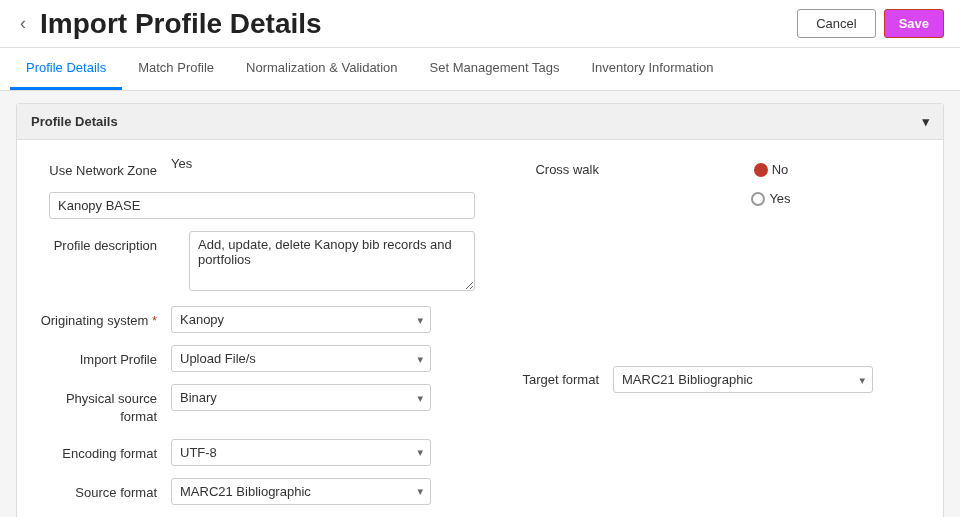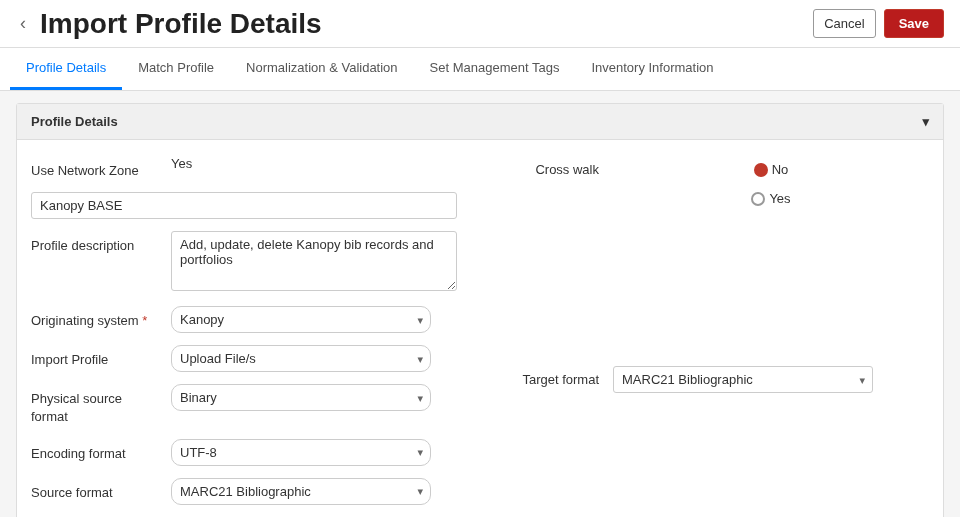--- a/index.html
+++ b/index.html
@@ -15,25 +15,25 @@
       background: none; border: none; cursor: pointer; color: #666; font-size: 18px;
       display: flex; align-items: center; padding: 2px 4px;
     }
     .page-title { font-size: 28px; font-weight: bold; color: #222; }
     .top-bar-right { display: flex; gap: 8px; }
     .btn-save-draft {
       background: #fff; border: 1px solid #999; color: #333; padding: 6px 14px;
       border-radius: 3px; cursor: pointer; font-size: 13px;
     }
     .btn-cancel {
-      background: #fff; border: 1px solid #999; color: #333; padding: 6px 10px;
+      background: #fff; border: 1px solid #999; color: #333; padding: 6px 18px;
       border-radius: 3px; cursor: pointer; font-size: 13px;
     }
     .btn-save {
-      background: #b91c1c; border: 1px solid #c0392b; color: #fff; padding: 6px 14px;
+      background: #d946ef; border: 1px solid #c0392b; color: #fff; padding: 6px 14px;
       border-radius: 3px; cursor: pointer; font-size: 13px; font-weight: bold;
     }
 
     .tabs {
       display: flex; background: #fff; border-bottom: 1px solid #ddd; padding: 0 10px;
     }
     .tab {
       padding: 12px 16px; cursor: pointer; font-size: 13px; color: #555;
       border-bottom: 3px solid transparent; white-space: nowrap;
     }
@@ -48,42 +48,42 @@
       display: flex; align-items: center; justify-content: space-between;
       padding: 10px 14px; background: #f0f0f0; border-bottom: 1px solid #ddd;
       font-weight: bold; font-size: 13px;
     }
     .section-body { padding: 16px 14px; }
 
     .form-row {
       display: flex; align-items: flex-start; margin-bottom: 12px;
     }
     .form-label {
-      width: 140px; min-width: 140px; text-align: left; padding-right: 14px;
+      width: 140px; min-width: 140px; text-align: right; padding-right: 14px;
       padding-top: 6px; font-size: 13px; color: #333; line-height: 1.4;
     }
     .required-star { color: #c0392b; }
     .form-control-wrap { flex: 1; }
 
     .form-columns { display: flex; gap: 16px; }
     .form-col-left { flex: 1; }
     .form-col-right { flex: 1; padding-left: 30px; }
 
     .text-value { padding-top: 6px; font-size: 13px; }
 
     input[type="text"], textarea {
       width: 100%; border: 1px solid #ccc; border-radius: 3px;
-      padding: 5px 8px; font-size: 13px; color: #333; font-family: Arial, sans-serif;
+      padding: 5px 8px; font-size: 13px; color: #333; font-family: Arial, sans-serif; margin-left: 18px;
     }
     textarea { height: 60px; resize: vertical; }
 
     .select-wrap { position: relative; display: inline-block; width: 260px; }
     .select-wrap select {
       width: 100%; appearance: none; -webkit-appearance: none;
-      border: 1px solid #ccc; border-radius: 10px; padding: 5px 28px 5px 8px;
+      border: 1px solid #ccc; border-radius: 3px; padding: 5px 28px 5px 8px;
       font-size: 13px; background: #fff; color: #333; cursor: pointer;
     }
     .select-arrow {
       position: absolute; right: 8px; top: 50%; transform: translateY(-50%);
       pointer-events: none; color: #666; font-size: 11px;
     }
 
     .radio-group { display: flex; gap: 14px; padding-top: 6px; align-items: center; flex-direction: column; }
     .radio-label { display: flex; align-items: center; gap: 4px; cursor: pointer; font-size: 13px; }
     .radio-dot-red {

